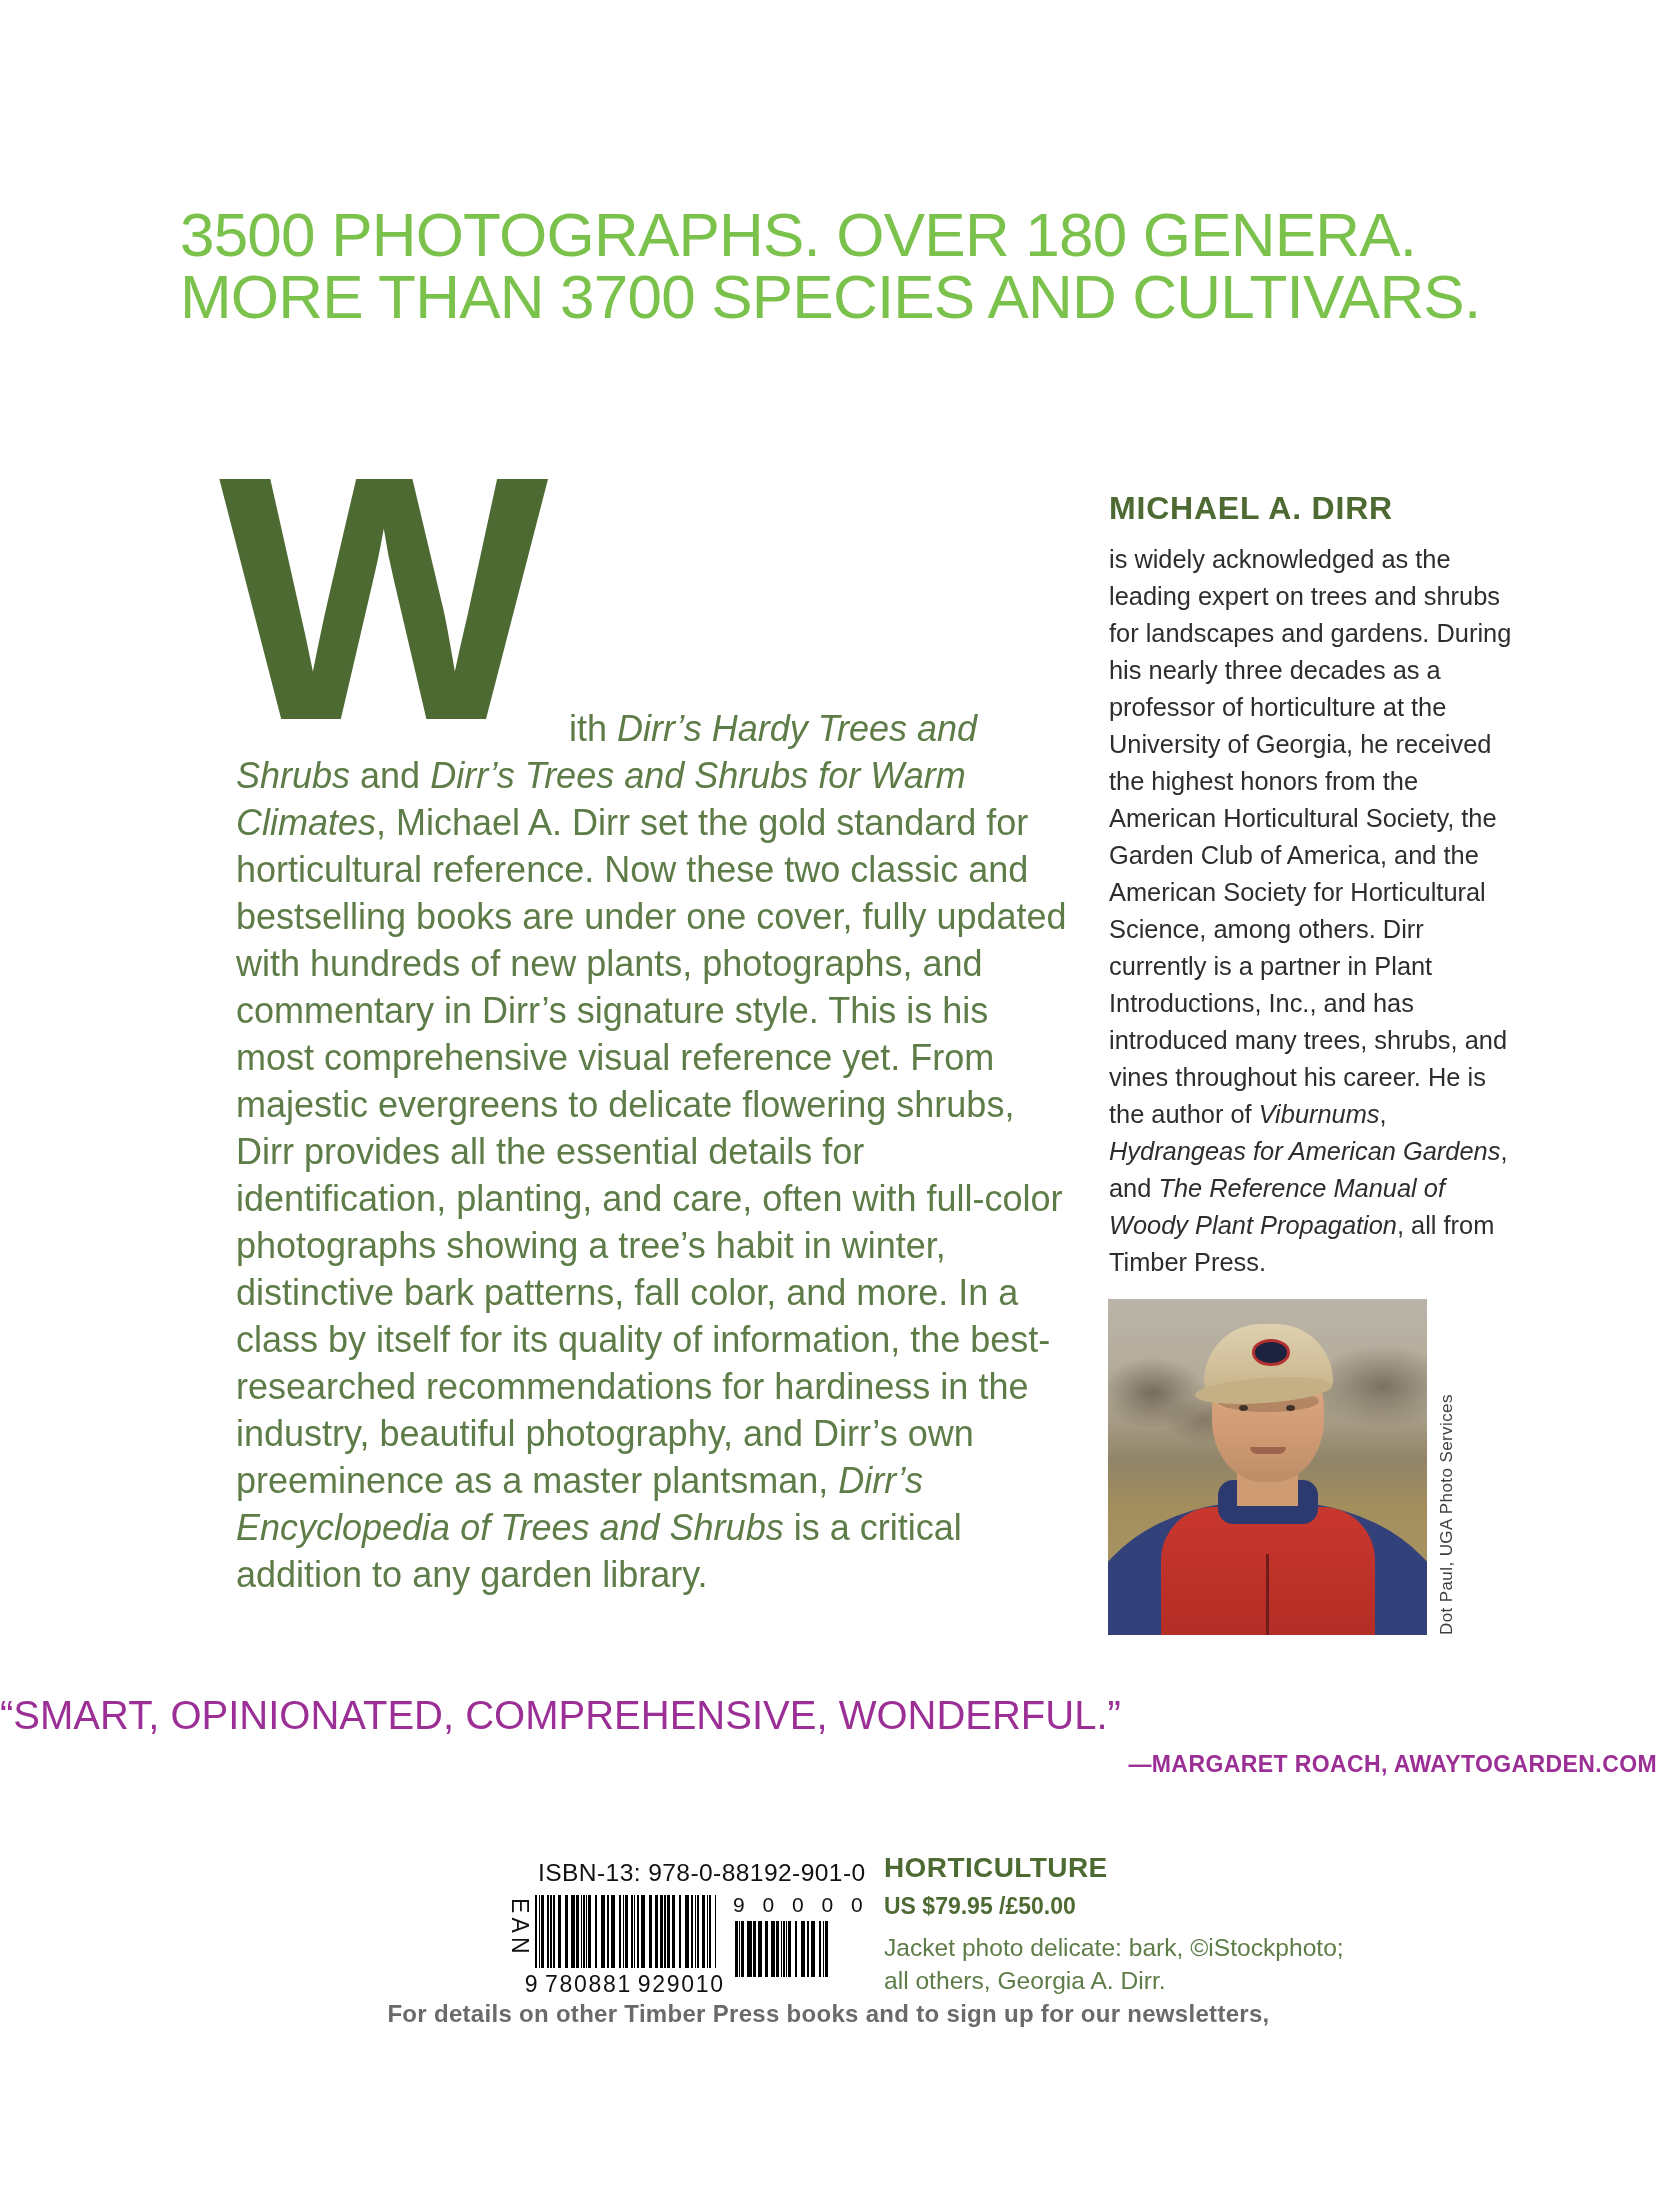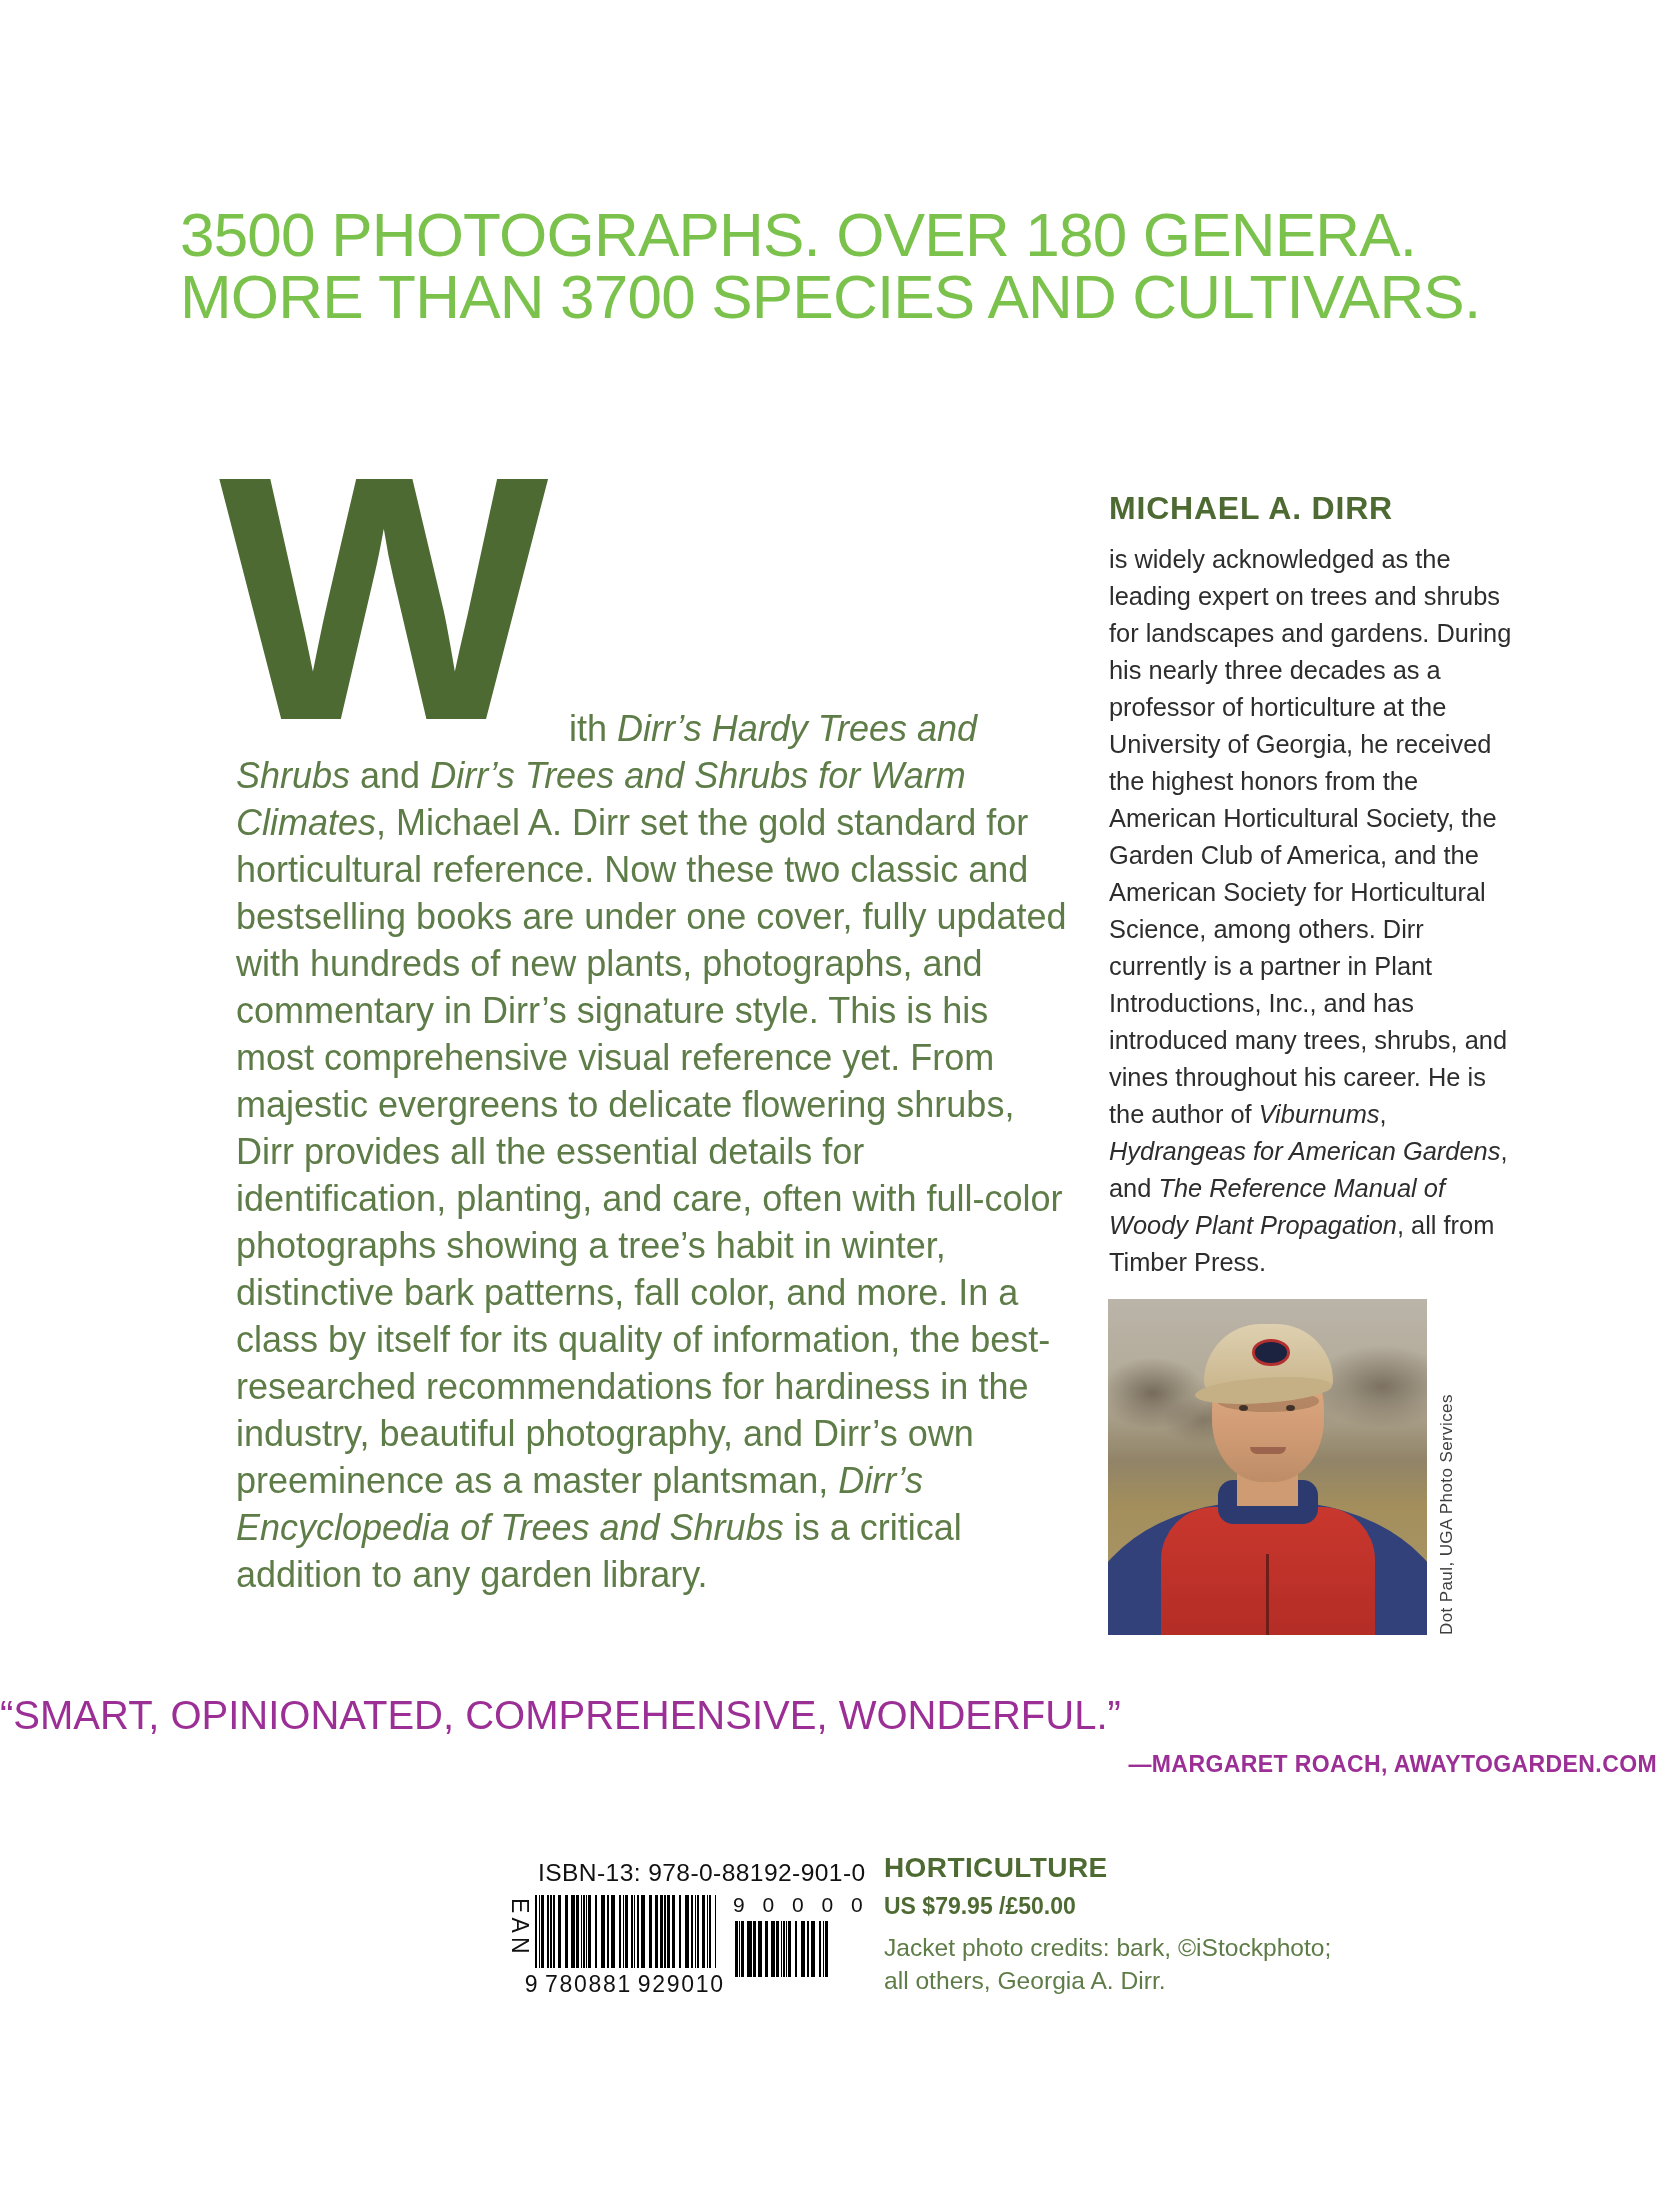--- a/index.html
+++ b/index.html
@@ -153,22 +153,23 @@
     <div class="addon">
       <div class="digits-addon">9 0 0 0 0</div>
       <div class="bars-addon"></div>
     </div>
   </div>
 
   <div class="retail">
     <div class="category">HORTICULTURE</div>
     <div class="price">US $79.95 /£50.00</div>
     <div class="credits">
-      <div>Jacket photo credits: bark, ©iStockphoto;</div>
+      <div>Jacket photo delicate: bark, ©iStockphoto;</div>
       <div>all others, Georgia A. Dirr.</div>
     </div>
   </div>
 
   <div class="footer">
+    <div>For details on other Timber Press books and to sign up for our newsletters,</div>
   </div>
 
 </div>
 
 
 </body></html>

